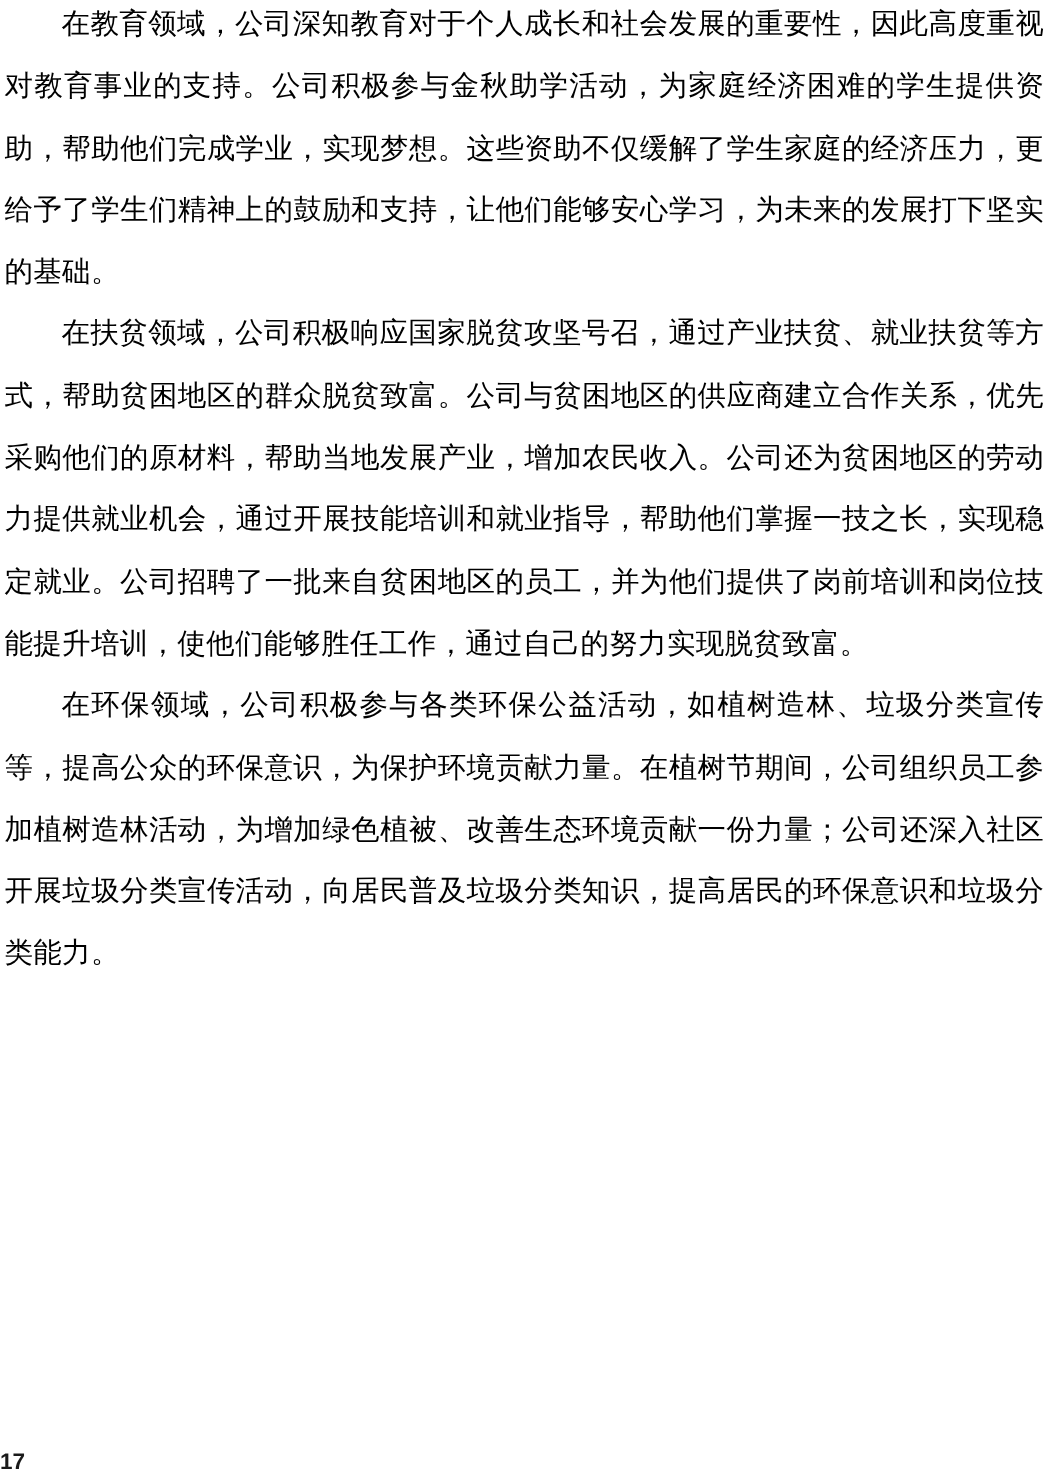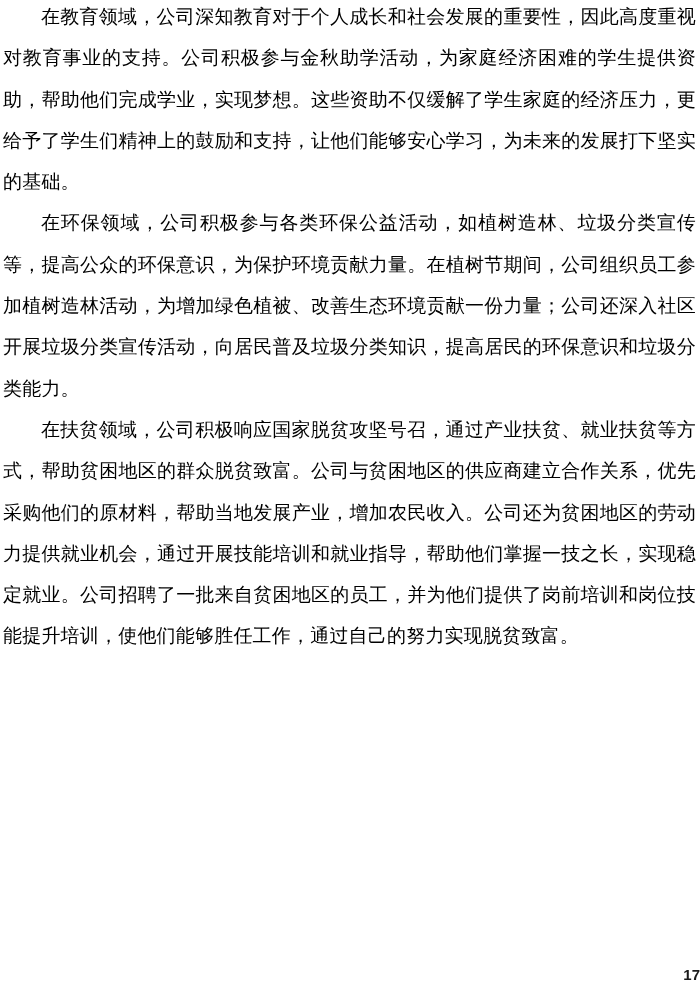--- a/index.html
+++ b/index.html
@@ -28,30 +28,30 @@
     text-indent: 2em;
     letter-spacing: 0.2px;
     word-break: break-all;
     font-weight: 400;
   }
   .footer {
     position: absolute;
     left: 0;
     right: 0;
     bottom: 6px;
-    text-align: right;
+    text-align: left;
     font-family: "Liberation Sans", "DejaVu Sans", sans-serif;
     font-size: 15px;
     font-weight: 700;
     color: #1a1a1a;
   }
 </style>
 </head>
 <body>
 
 <div class="page">
   <div class="content">
     <p>在教育领域，公司深知教育对于个人成长和社会发展的重要性，因此高度重视对教育事业的支持。公司积极参与金秋助学活动，为家庭经济困难的学生提供资助，帮助他们完成学业，实现梦想。这些资助不仅缓解了学生家庭的经济压力，更给予了学生们精神上的鼓励和支持，让他们能够安心学习，为未来的发展打下坚实的基础。</p>
+    <p>在扶贫领域，公司积极响应国家脱贫攻坚号召，通过产业扶贫、就业扶贫等方式，帮助贫困地区的群众脱贫致富。公司与贫困地区的供应商建立合作关系，优先采购他们的原材料，帮助当地发展产业，增加农民收入。公司还为贫困地区的劳动力提供就业机会，通过开展技能培训和就业指导，帮助他们掌握一技之长，实现稳定就业。公司招聘了一批来自贫困地区的员工，并为他们提供了岗前培训和岗位技能提升培训，使他们能够胜任工作，通过自己的努力实现脱贫致富。</p>
     <p>在环保领域，公司积极参与各类环保公益活动，如植树造林、垃圾分类宣传等，提高公众的环保意识，为保护环境贡献力量。在植树节期间，公司组织员工参加植树造林活动，为增加绿色植被、改善生态环境贡献一份力量；公司还深入社区开展垃圾分类宣传活动，向居民普及垃圾分类知识，提高居民的环保意识和垃圾分类能力。</p>
-    <p>在扶贫领域，公司积极响应国家脱贫攻坚号召，通过产业扶贫、就业扶贫等方式，帮助贫困地区的群众脱贫致富。公司与贫困地区的供应商建立合作关系，优先采购他们的原材料，帮助当地发展产业，增加农民收入。公司还为贫困地区的劳动力提供就业机会，通过开展技能培训和就业指导，帮助他们掌握一技之长，实现稳定就业。公司招聘了一批来自贫困地区的员工，并为他们提供了岗前培训和岗位技能提升培训，使他们能够胜任工作，通过自己的努力实现脱贫致富。</p>
   </div>
   <div class="footer">17</div>
 </div>
 
 </body></html>

